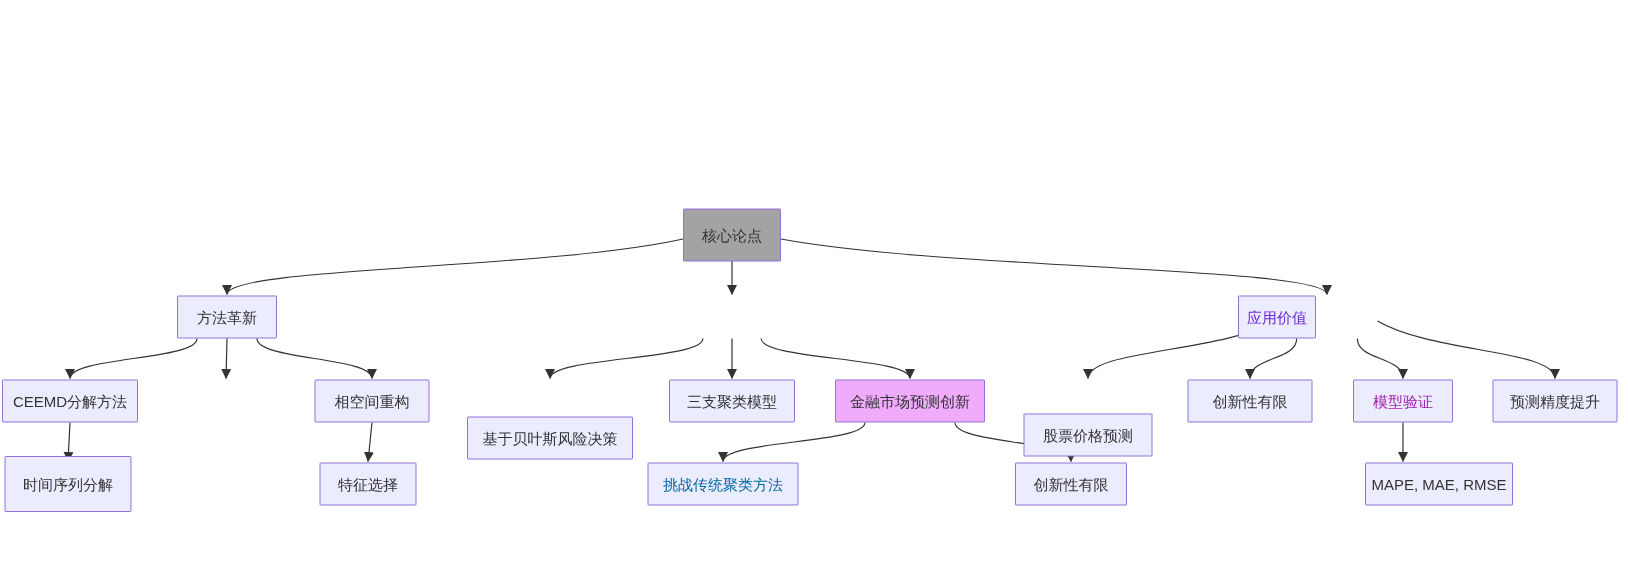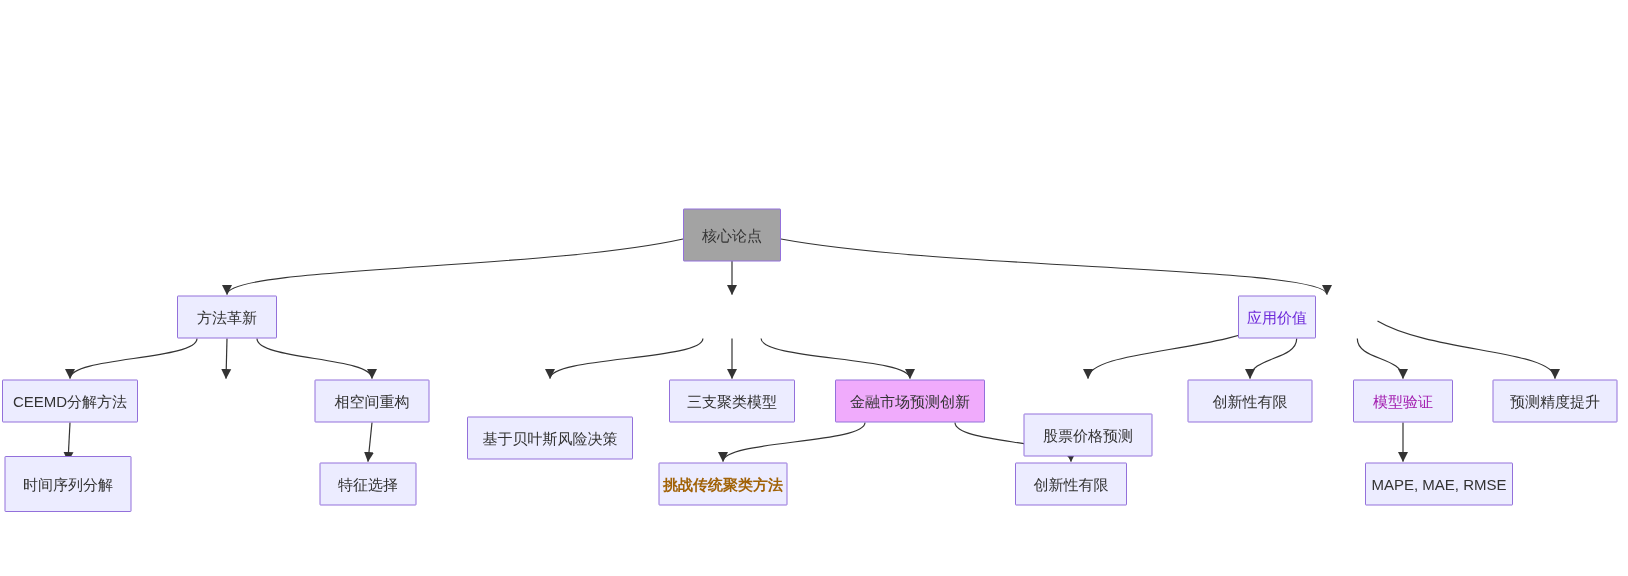--- a/index.html
+++ b/index.html
@@ -79,17 +79,17 @@
   <div class="node" style="left: 372px; top: 401px; width: 115px; height: 43px; background: rgb(236, 236, 255); border-color: rgb(147, 112, 219); color: rgb(51, 51, 51); text-align: right;">相空间重构</div>
   <div class="node" style="left: 550px; top: 401px; width: 166px; height: 43px; background: rgb(236, 236, 255); border-color: rgb(147, 112, 219); color: rgb(51, 51, 51); margin-top: 37px;">基于贝叶斯风险决策</div>
   <div class="node" style="left: 732px; top: 401px; width: 126px; height: 43px; background: rgb(236, 236, 255); border-color: rgb(147, 112, 219); color: rgb(51, 51, 51);">三支聚类模型</div>
   <div class="node" style="left: 910px; top: 401px; width: 150px; height: 43px; background: #f0abfc; border-color: rgb(147, 112, 219); color: rgb(51, 51, 51);">金融市场预测创新</div>
   <div class="node" style="left: 1088px; top: 401px; width: 129px; height: 43px; background: rgb(236, 236, 255); border-color: rgb(147, 112, 219); color: rgb(51, 51, 51); margin-top: 34px;">股票价格预测</div>
   <div class="node" style="left: 1250px; top: 401px; width: 125px; height: 43px; background: rgb(236, 236, 255); border-color: rgb(147, 112, 219); color: rgb(51, 51, 51);">创新性有限</div>
   <div class="node" style="left: 1403px; top: 401px; width: 100px; height: 43px; background: rgb(236, 236, 255); border-color: rgb(147, 112, 219); color: #a21caf;">模型验证</div>
   <div class="node" style="left: 1555px; top: 401px; width: 125px; height: 43px; background: rgb(236, 236, 255); border-color: rgb(147, 112, 219); color: rgb(51, 51, 51);">预测精度提升</div>
   <div class="node" style="left: 68px; top: 484px; width: 127px; height: 56px; background: rgb(236, 236, 255); border-color: rgb(147, 112, 219); color: rgb(51, 51, 51);">时间序列分解</div>
   <div class="node" style="left: 368px; top: 484px; width: 97px; height: 43px; background: rgb(236, 236, 255); border-color: rgb(147, 112, 219); color: rgb(51, 51, 51);">特征选择</div>
-  <div class="node" style="left: 723px; top: 484px; width: 129px; height: 43px; background: rgb(236, 236, 255); border-color: rgb(147, 112, 219); color: #a16207; font-weight: bold;">挑战传统聚类方法</div>
+  <div class="node" style="left: 723px; top: 484px; width: 151px; height: 43px; background: rgb(236, 236, 255); border-color: rgb(147, 112, 219); color: #0369a1;">挑战传统聚类方法</div>
   <div class="node" style="left: 1071px; top: 484px; width: 112px; height: 43px; background: rgb(236, 236, 255); border-color: rgb(147, 112, 219); color: rgb(51, 51, 51);">创新性有限</div>
   <div class="node" style="left: 1403px; top: 484px; width: 148px; height: 43px; background: rgb(236, 236, 255); border-color: rgb(147, 112, 219); color: rgb(51, 51, 51); margin-left: 36px;">MAPE, MAE, RMSE</div>
 
 </div>
 
 </body></html>

